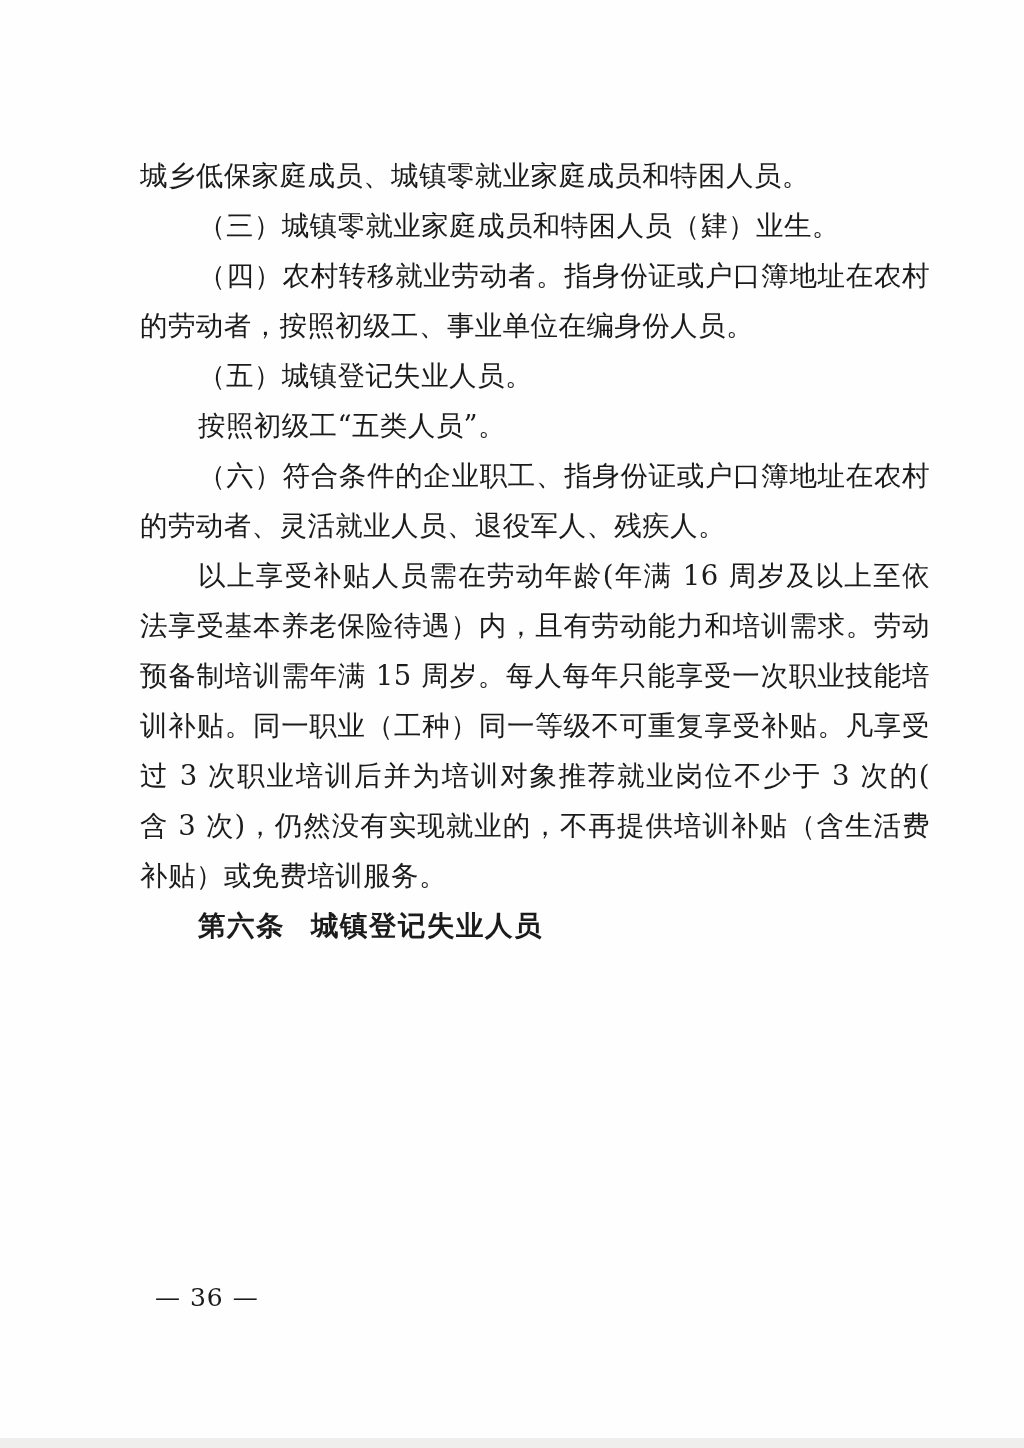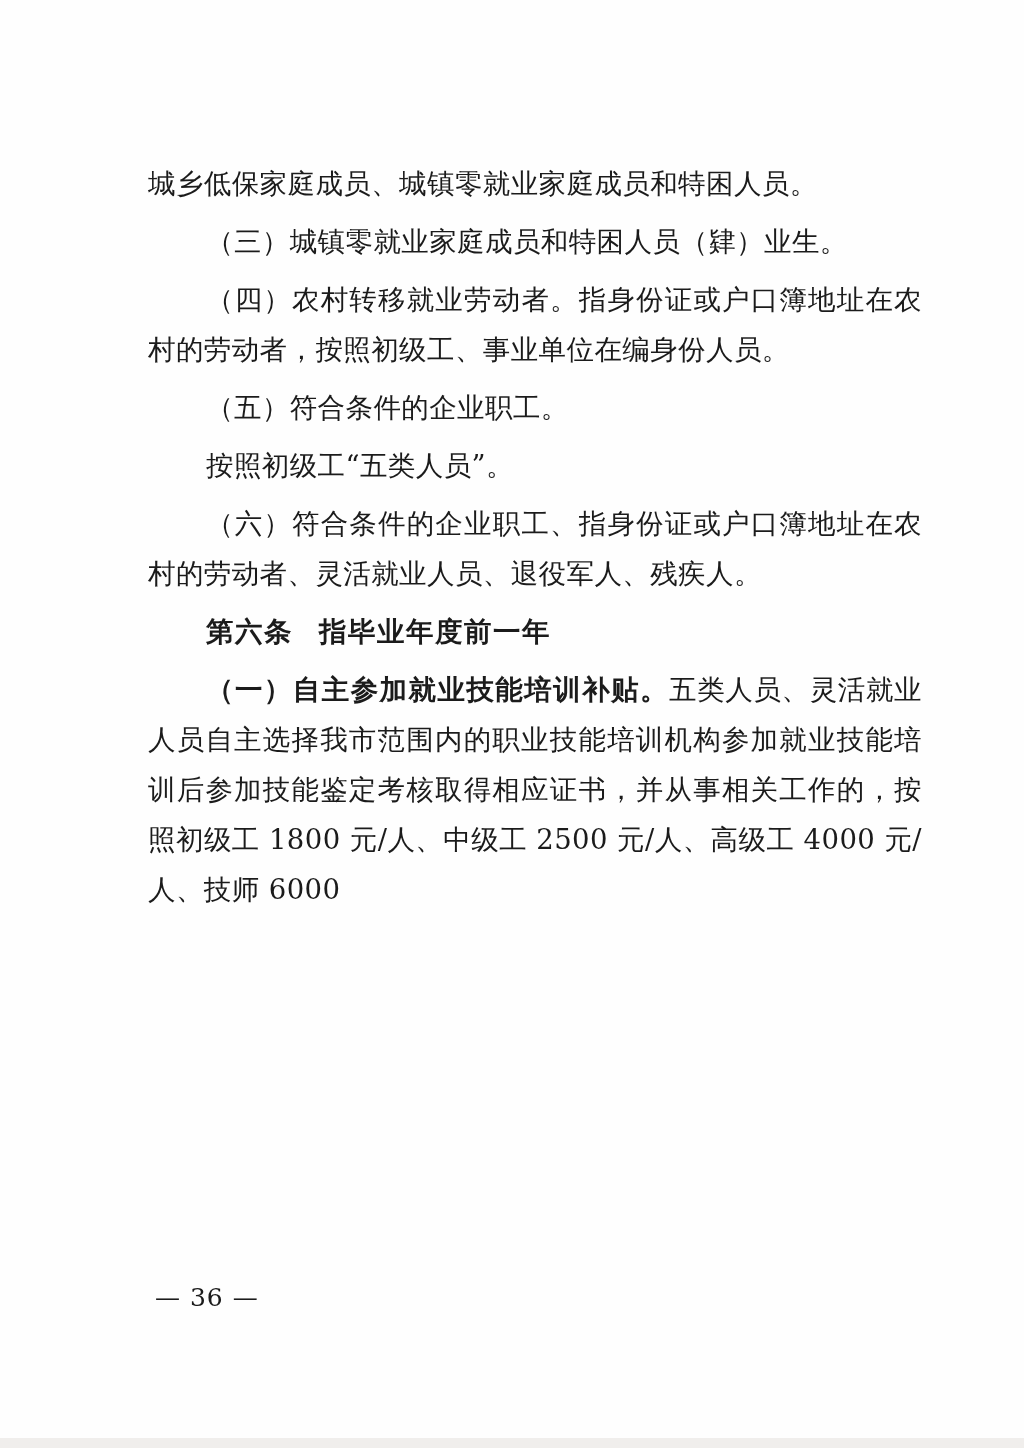--- a/index.html
+++ b/index.html
@@ -24,21 +24,21 @@
     width: 790px;
   }
   .para {
     font-family: "DejaVu Serif", serif;
     font-size: 27.5px;
     line-height: 50px;
     color: #1b1b1b;
     text-align: justify;
     text-justify: inter-ideograph;
     letter-spacing: 0.4px;
-    margin: 8px;
+    margin: 0;
   }
   .indent {
     text-indent: 58px;
   }
   .bold {
     font-weight: bold;
     letter-spacing: 1.2px;
   }
   .heading {
     font-weight: bold;
@@ -82,30 +82,30 @@
 
   <div class="content">
 
     <p class="para">城乡低保家庭成员、城镇零就业家庭成员和特困人员。</p>
 
 
     <p class="para indent">（三）城镇零就业家庭成员和特困人员（肄）业生。</p>
 
     <p class="para indent">（四）农村转移就业劳动者。指身份证或户口簿地址在农村的劳动者，按照初级工、事业单位在编身份人员。</p>
 
-    <p class="para indent">（五）符合条件的企业职工。</p>
+    <p class="para indent">（五）城镇登记失业人员。</p>
 
     <p class="para indent">按照初级工“五类人员”。</p>
 
     <p class="para indent">（六）符合条件的企业职工、指身份证或户口簿地址在农村的劳动者、灵活就业人员、退役军人、残疾人。</p>
 
+    <p class="para indent">以上享受补贴人员需在劳动年龄(年满 16 周岁及以上至依法享受基本养老保险待遇）内，且有劳动能力和培训需求。劳动预备制培训需年满 15 周岁。每人每年只能享受一次职业技能培训补贴。同一职业（工种）同一等级不可重复享受补贴。凡享受过 3 次职业培训后并为培训对象推荐就业岗位不少于 3 次的( 含 3 次)，仍然没有实现就业的，不再提供培训补贴（含生活费补贴）或免费培训服务。</p>
 
-    <p class="para indent heading"><span>第六条</span><span class="gap"></span><span>指毕业年度前一年</span></p>
+    <p class="para indent heading"><span>第六条</span><span class="gap"></span><span>城镇登记失业人员</span></p>
 
-    <p class="para indent"><span class="bold">（一）自主参加就业技能培训补贴。</span><span>五类人员、灵活就业人员自主选择我市范围内的职业技能培训机构参加就业技能培训后参加技能鉴定考核取得相应证书，并从事相关工作的，按照初级工 1800 元/人、中级工 2500 元/人、高级工 4000 元/人、技师 6000</span></p>
 
   </div>
 
   <div class="pageno-wrap">— 36 —</div>
 
   <div class="bottom-band"></div>
   <div class="edge-shadow"></div>
 </div>
 
 </body></html>

